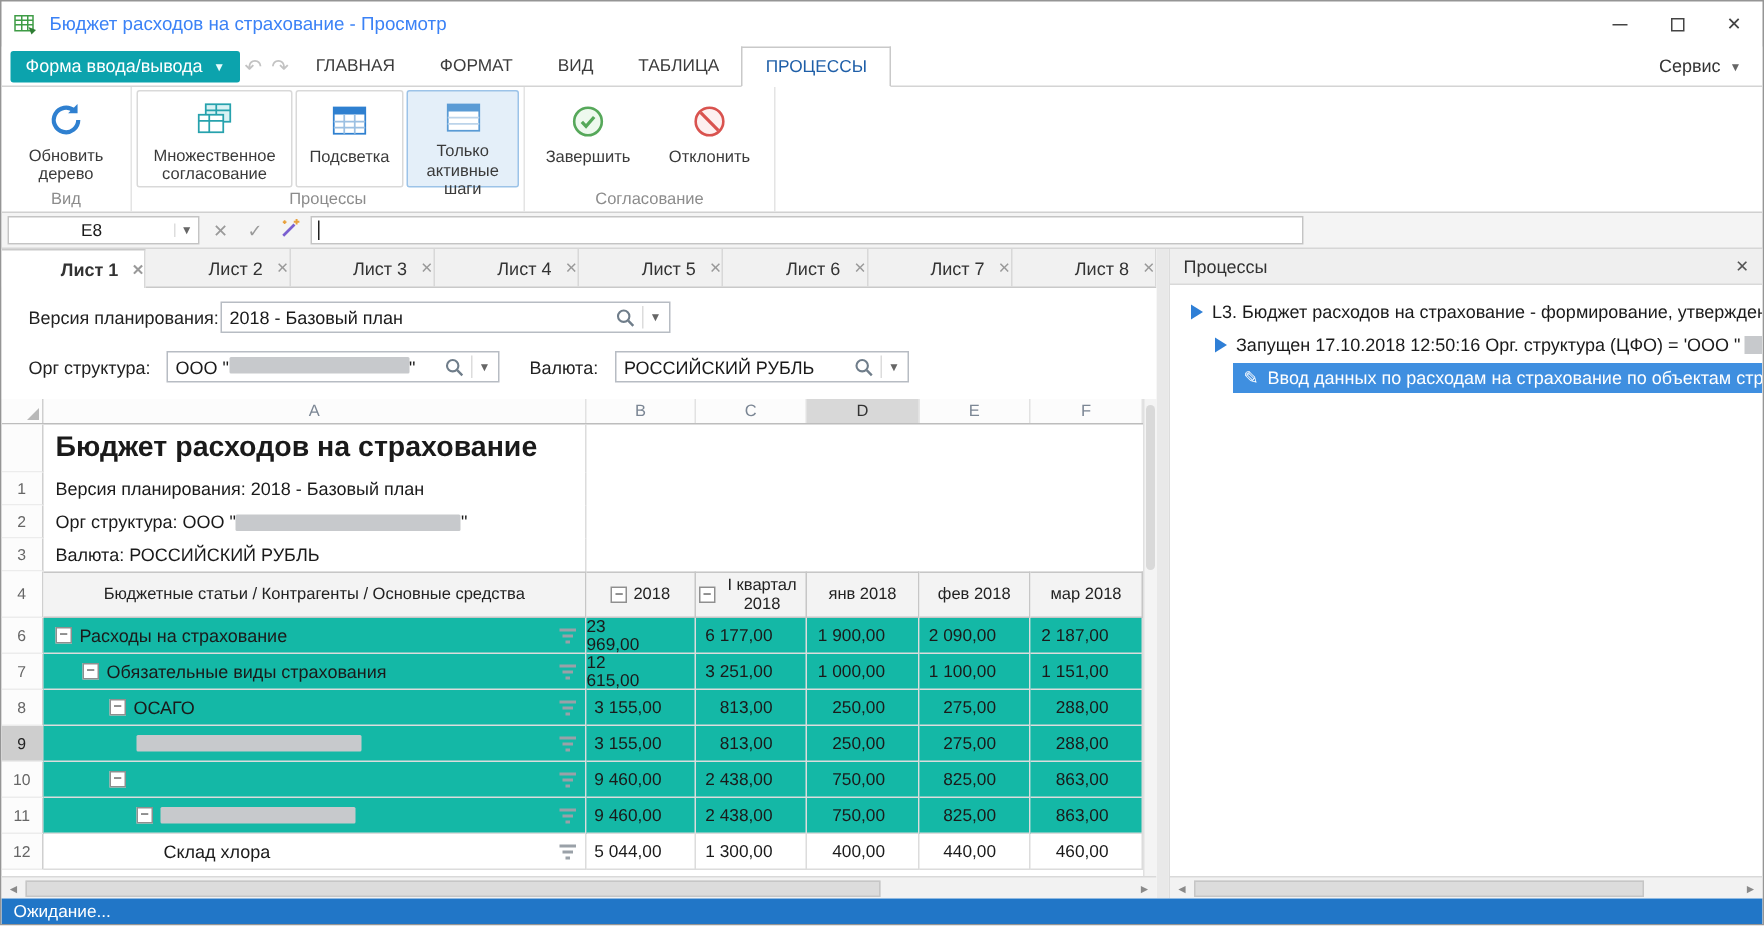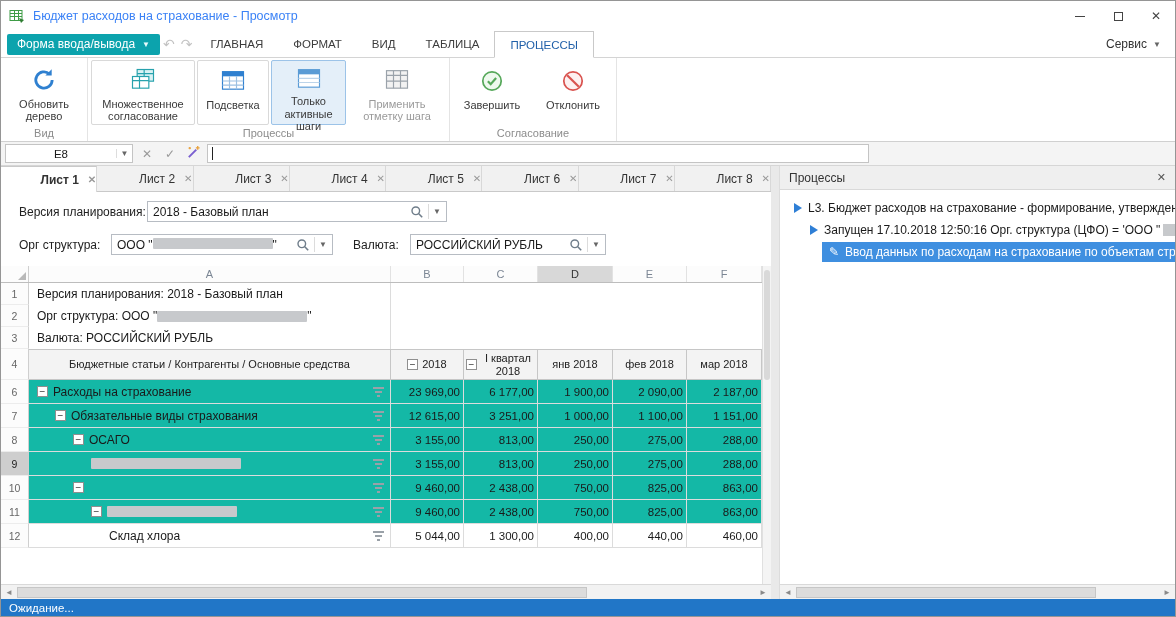--- a/index.html
+++ b/index.html
@@ -78,21 +78,21 @@
   .corner { width:28px; position:relative; border-right:1px solid #cfcfcf; }
   .corner::after { content:""; position:absolute; right:2px; bottom:2px; border-left:8px solid transparent; border-bottom:8px solid #b9b9b9; }
   .colhdr { display:flex; align-items:center; justify-content:center; font-size:11px; color:#7b8694; border-right:1px solid #e2e2e2; }
   .colhdr.selected { background:#d8d8d8; color:#333; }
   .cwA{width:362px}.cwB{width:73px}.cwC{width:74px}.cwD{width:75px}.cwE{width:74px}.cwF{width:75px}
 
   .grow { display:flex; }
   .rh { width:28px; font-size:10.5px; color:#666; display:flex; align-items:center; justify-content:center; border-right:1px solid #cfcfcf; border-bottom:1px solid #ececec; background:#fcfcfc; flex:0 0 auto; }
   .rh.selected { background:#cecece; color:#222; }
   .ca { width:362px; display:flex; align-items:center; border-right:1px solid #dcdcdc; font-size:12px; white-space:nowrap; overflow:hidden; flex:0 0 auto; }
-  .cn { font-size:11.5px; display:flex; align-items:center; justify-content:flex-end; padding-right:3px; border-right:1px solid #dcdcdc; flex:0 0 auto; }
+  .cn { font-size:11.5px; display:flex; align-items:center; justify-content:flex-end; padding-right:22px; border-right:1px solid #dcdcdc; flex:0 0 auto; }
   .fill { width:371px; flex:0 0 auto; }
 
   .title-row { height:32px; }
   .title-row .ca { font-size:19px; font-weight:bold; padding-left:8px; }
   .info-row { height:22px; }
   .info-row .ca { padding-left:8px; }
 
   .hdr4 { height:31px; }
   .hdr4 .hc { background:#f3f3f3; border-right:1px solid #c6c6c6; border-bottom:1px solid #c6c6c6; border-top:1px solid #c6c6c6; display:flex; align-items:center; justify-content:center; font-size:11px; color:#222; text-align:center; line-height:1.15; padding:0 2px; }
   .hdr4 .hc .ptxt { white-space:normal; }
@@ -220,29 +220,20 @@
         </div>
         <div class="rbtn pressed w-active">
           <span class="ic">
             <svg width="28" height="28" viewBox="0 0 24 24">
               <rect x="3" y="4" width="18" height="15" fill="#fff" stroke="#5a9bd5"></rect>
               <rect x="3" y="4" width="18" height="4" fill="#5a9bd5"></rect>
               <path d="M3 11.5h18 M3 15h18" stroke="#bcd4ea" fill="none"></path>
             </svg>
           </span>
           <span>Только активные шаги</span>
-        </div>
-        <div class="rbtn disabled w-apply">
-          <span class="ic">
-            <svg width="28" height="28" viewBox="0 0 24 24">
-              <rect x="3" y="4" width="18" height="15" fill="#f2f2f2" stroke="#9aa2aa"></rect>
-              <path d="M3 8h18 M9 4v15 M15 4v15 M3 13h18" stroke="#9aa2aa" fill="none"></path>
-            </svg>
-          </span>
-          <span>Применить отметку шага</span>
         </div>
       </div>
       <div class="rgroup-label">Процессы</div>
     </div>
 
     <div class="rgroup">
       <div class="rbuttons">
         <div class="rbtn w-finish">
           <span class="ic">
             <svg width="26" height="26" viewBox="0 0 24 24">
@@ -368,20 +359,25 @@
           <div class="cols">
             <div class="corner"></div>
             <div class="colhdr cwA">A</div>
             <div class="colhdr cwB">B</div>
             <div class="colhdr cwC">C</div>
             <div class="colhdr cwD selected">D</div>
             <div class="colhdr cwE">E</div>
             <div class="colhdr cwF">F</div>
           </div>
 
+          <div class="grow title-row">
+            <div class="rh"></div>
+            <div class="ca">Бюджет расходов на страхование</div>
+            <div class="fill"></div>
+          </div>
 
           <div class="grow info-row">
             <div class="rh">1</div>
             <div class="ca">Версия планирования: 2018 - Базовый план</div>
             <div class="fill"></div>
           </div>
           <div class="grow info-row">
             <div class="rh">2</div>
             <div class="ca">
               <span>Орг структура: ООО "</span>

